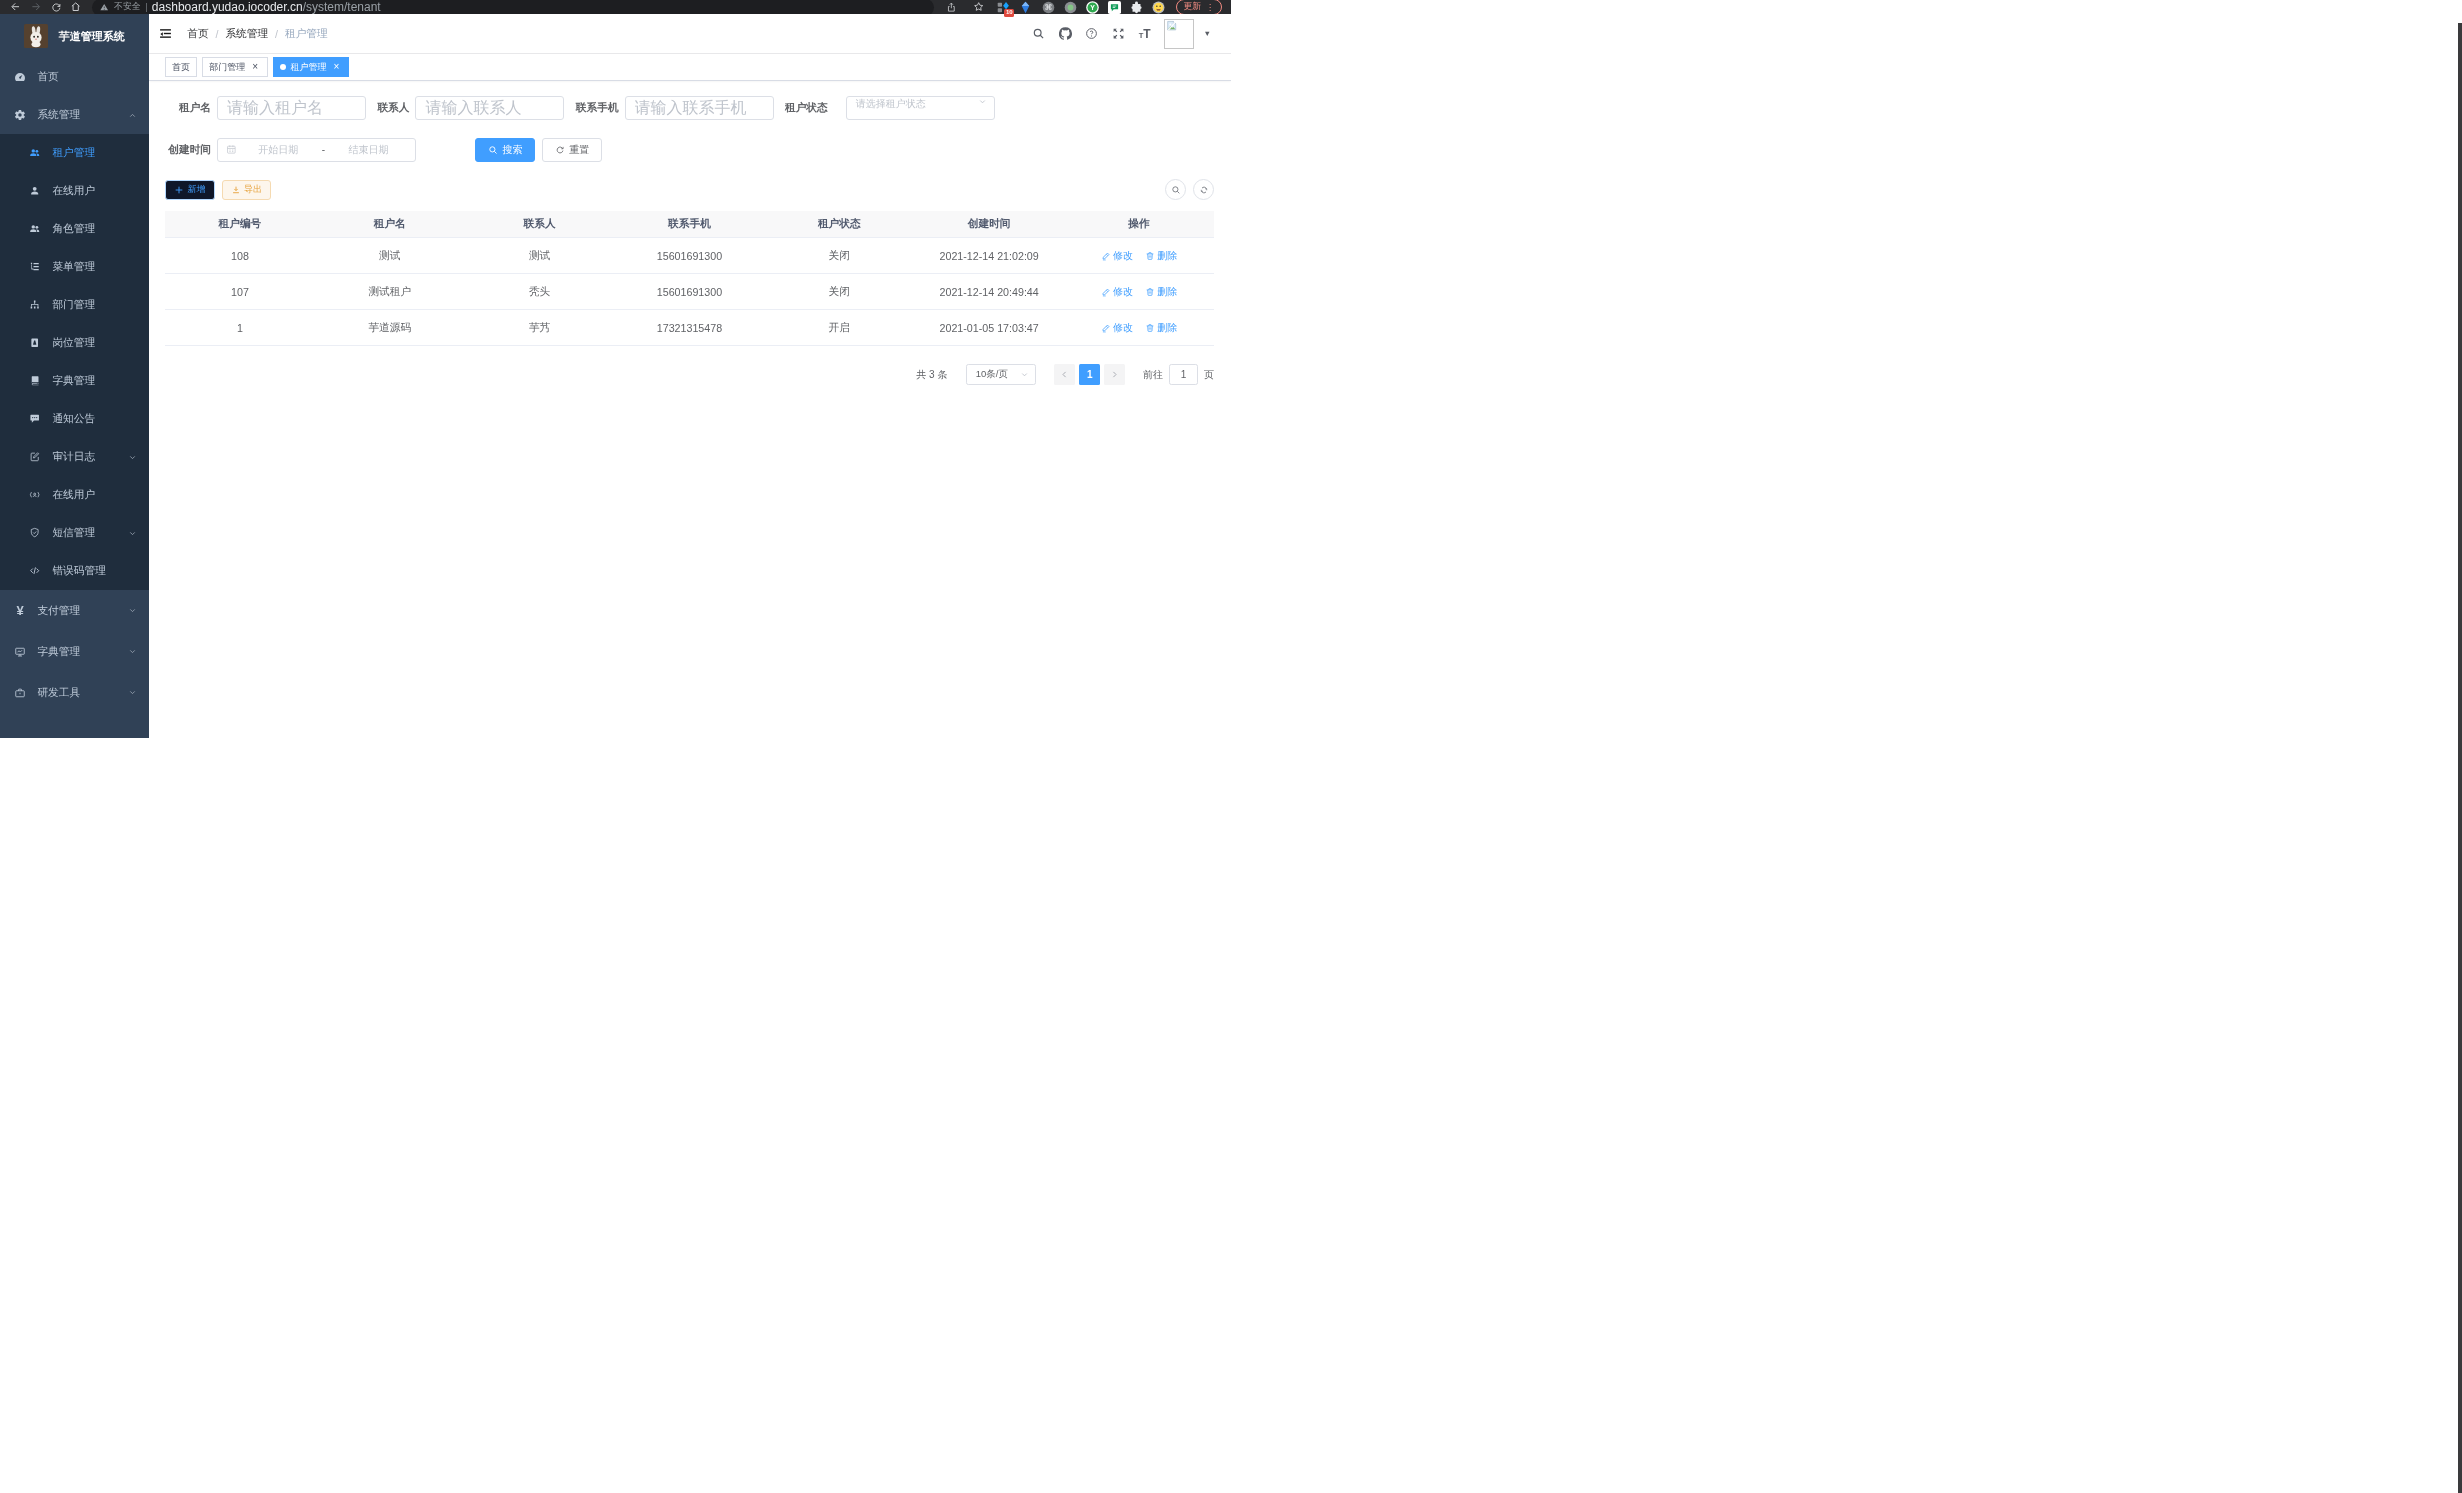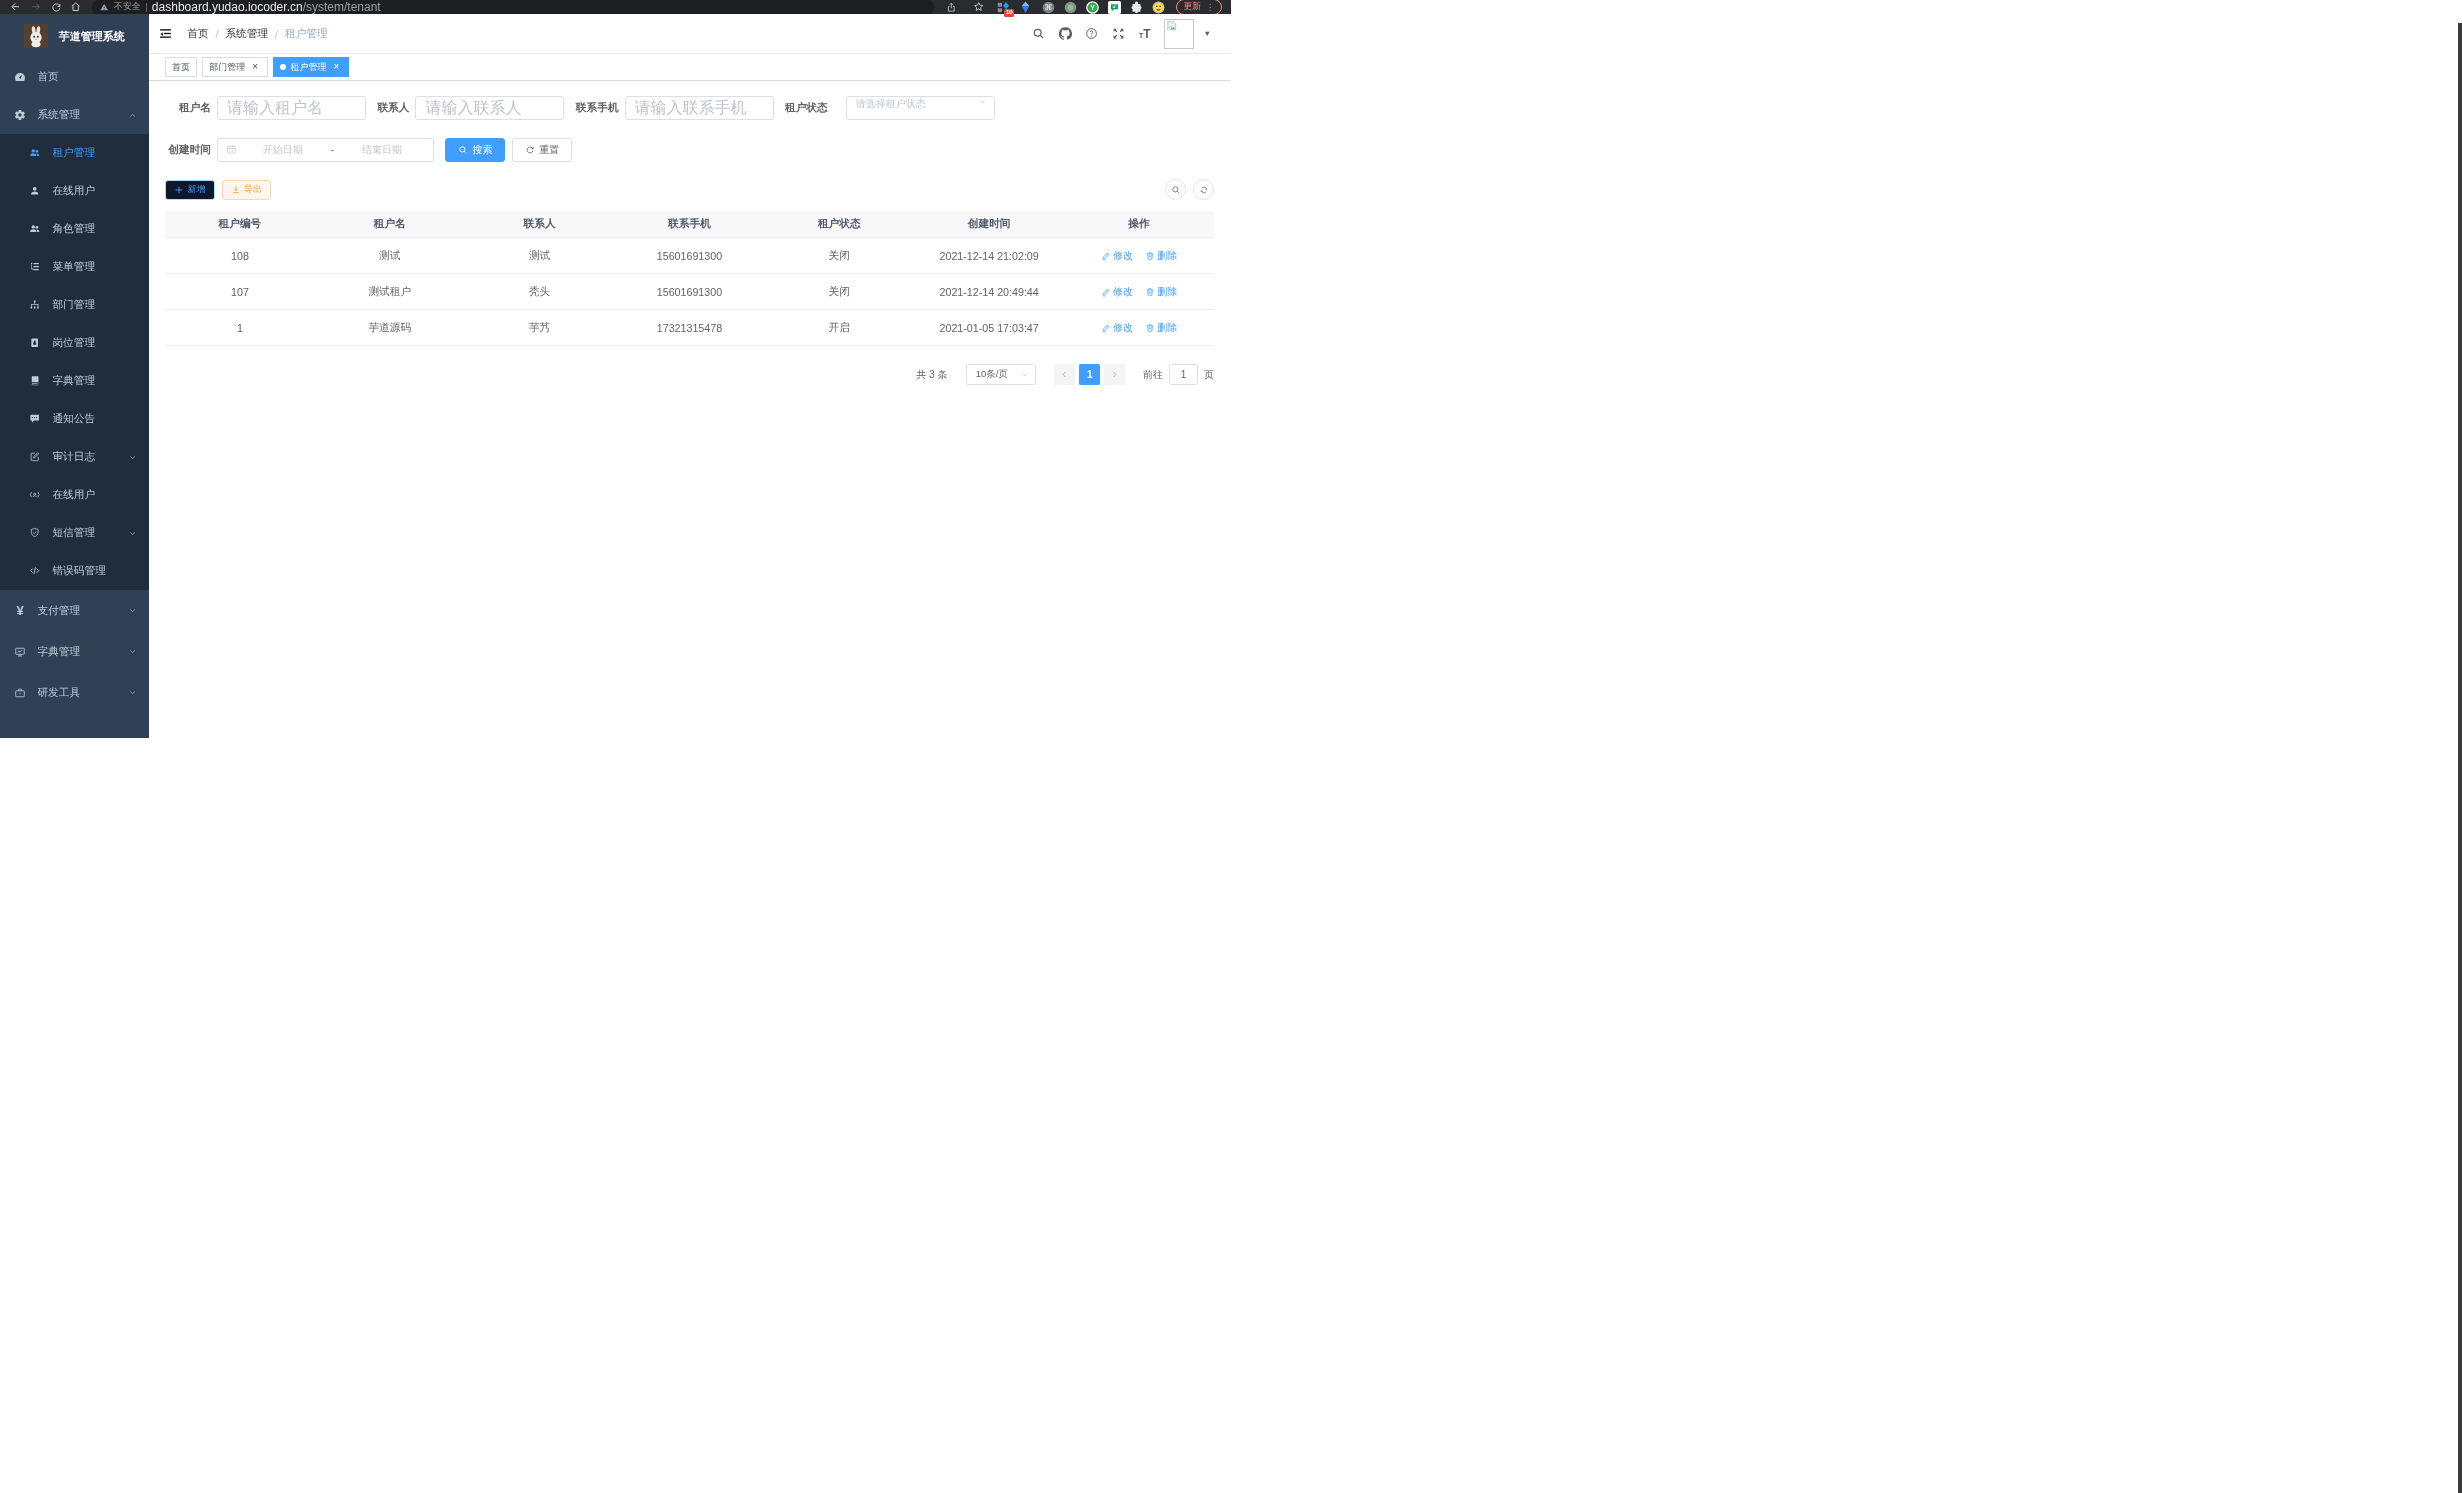--- a/index.html
+++ b/index.html
@@ -78,30 +78,30 @@
   .f-item { display:flex; align-items:center; margin-right:11.4px; }
   .f-label { font-size:10.7px; font-weight:700; color:#606266; margin-right:6px; white-space:nowrap; }
   .f-label.w { width:46px; text-align:right; }
   .f-input { width:149px; height:24px; border:0.8px solid #dcdfe6; border-radius:3px; padding:0 9px;
     font-size:16px; color:#606266; outline:none; font-family:inherit; }
   .f-input::placeholder { color:#bfc4cc; }
   .f-select { width:149px; height:24px; border:0.8px solid #dcdfe6; border-radius:3px; padding:0 6.9px 0 9px;
     display:flex; align-items:flex-start; justify-content:space-between; cursor:pointer;margin-left:12px; }
   .f-placeholder { font-size:10px; color:#bfc4cc; }
   .sel-caret { color:#c0c4cc; font-size:9px; }
-  .date-range { width:217px; height:24px; border:0.8px solid #dcdfe6; border-radius:3px;
+  .date-range { width:199px; height:24px; border:0.8px solid #dcdfe6; border-radius:3px;
     display:flex; align-items:center; padding:0 7.6px; gap:3px; cursor:text; }
   .date-range .cal { color:#c0c4cc; font-size:10.7px; }
   .date-ph { flex:1; text-align:center; font-size:10px; color:#bfc4cc; }
   .date-sep { color:#606266; font-size:10px; padding:0 1.5px; }
 
   .btn { height:24px; border-radius:3px; border:0.8px solid #dcdfe6; background:#fff; color:#606266;
     font-size:10px; display:inline-flex; align-items:center; justify-content:center; gap:4.6px;
     padding:0 11.4px; cursor:pointer; font-family:inherit; }
-  .btn-primary { background:#409eff; border-color:#409eff; color:#fff; }
+  .btn-primary { background:#409eff; border-color:#409eff; color:#fff;margin-left:48px; }
   .btn + .btn { margin-left:7.6px; }
   .btn .bico { font-size:10px; }
 
   .toolbar-row { display:flex; align-items:center; margin-bottom:10.7px; }
   .btn-sm { height:20px; border-radius:3px; font-size:9px; display:inline-flex; align-items:center;
     gap:3px; padding:0 8.4px; cursor:pointer; }
   .btn-add { background:#0f172a; border:0.8px solid #b3d8ff; color:#409eff; margin-right:6.9px; }
   .btn-export { background:#fdf6ec; border:0.8px solid #f5dab1; color:#e6a23c; }
   .right-tools { margin-left:auto; display:flex; gap:6.9px; }
   .circle-btn { width:21px; height:21px; border-radius:50%; border:0.8px solid #e0e3e9; background:#fff;

